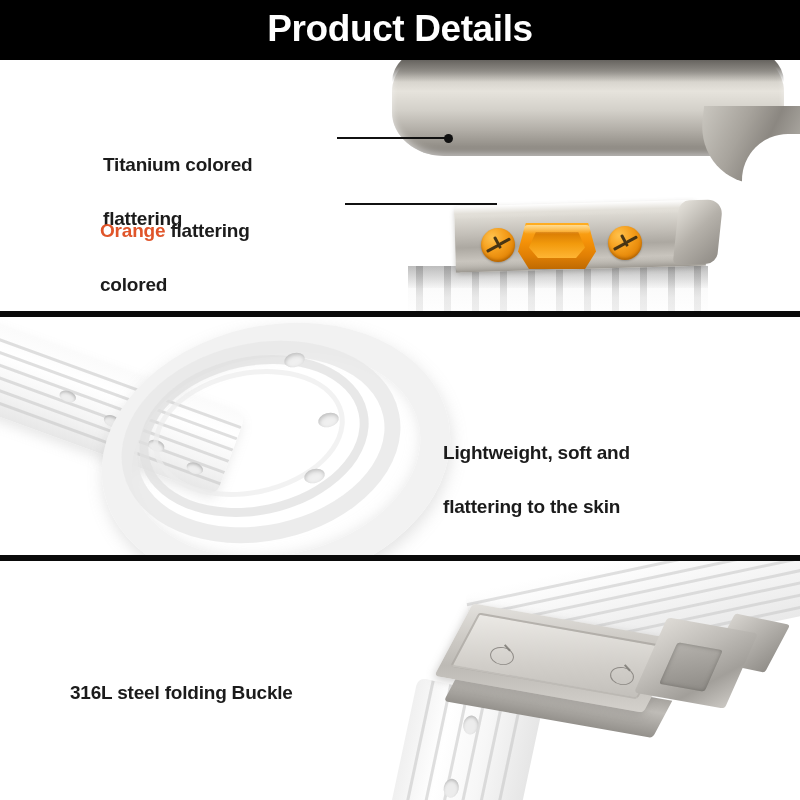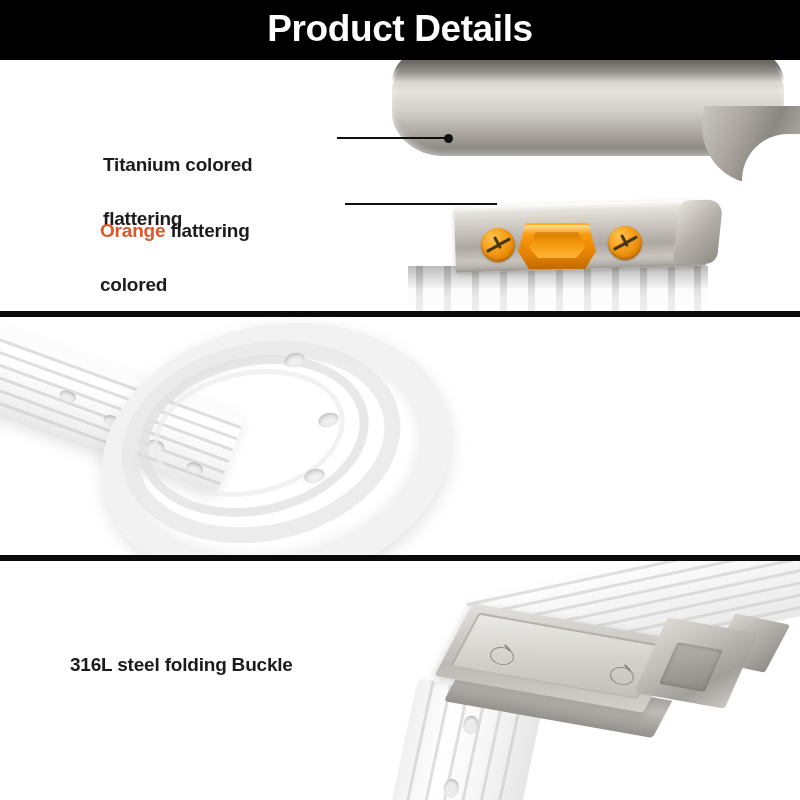--- a/index.html
+++ b/index.html
@@ -75,21 +75,21 @@
     line-height: 27px;
     letter-spacing: -0.2px;
     white-space: pre-line;
     z-index: 30;
   }
   .anno .accent { color: #e0552a; }
 
   #anno-titanium { left: 103px; top: 124px; width: 250px; }
   #anno-orange   { left: 100px; top: 190px; width: 260px; }
   #anno-light    { left: 443px; top: 412px; width: 300px; }
-  #anno-buckle   { left: 70px;  top: 624px; width: 360px; }
+  #anno-buckle   { left: 70px;  top: 652px; width: 360px; }
 
   
   .leader {
     position: absolute;
     height: 2px;
     background: #111111;
     z-index: 31;
   }
   .leader .dot {
     position: absolute;
@@ -549,20 +549,24 @@
       <div class="coil-ring coil-mid"></div>
       <div class="coil-ring coil-inner"></div>
       <div class="coil-ring coil-core"></div>
 
       <div class="coil-hole" style="left:284px; top:36px"></div>
       <div class="coil-hole" style="left:318px; top:96px"></div>
       <div class="coil-hole" style="left:304px; top:152px"></div>
     </div>
   </div>
 
+  <div class="anno" id="anno-light">
+    <span>Lightweight, soft and</span><br>
+    <span>flattering to the skin</span>
+  </div>
 
   <div class="divider" id="divider-2"></div>
 
   <div class="panel" id="panel-3">
     <div id="p3-art">
 
       <div class="strap-upper">
         <div class="strap-upper-rib" style="top:10px"></div>
         <div class="strap-upper-rib" style="top:22px"></div>
         <div class="strap-upper-rib" style="top:34px"></div>

